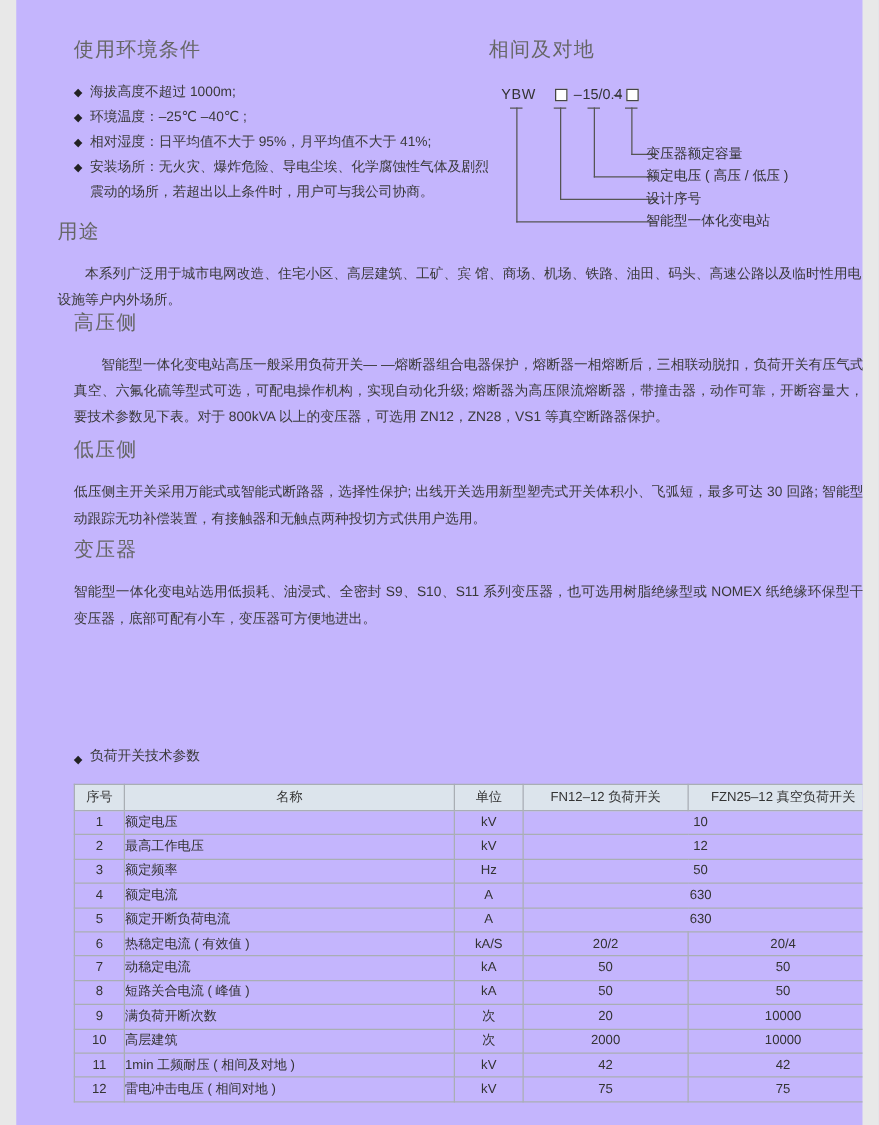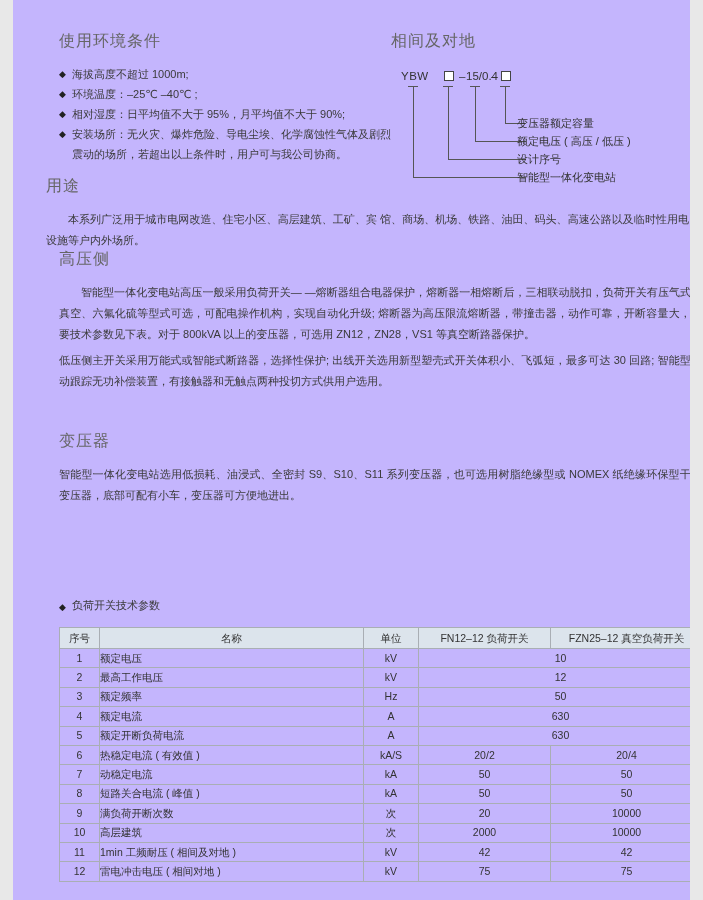--- a/index.html
+++ b/index.html
@@ -98,21 +98,21 @@
         <li>
           <span class="diamond">◆</span>
           <span>海拔高度不超过 1000m;</span>
         </li>
         <li>
           <span class="diamond">◆</span>
           <span>环境温度：–25℃ –40℃ ;</span>
         </li>
         <li>
           <span class="diamond">◆</span>
-          <span>相对湿度：日平均值不大于 95%，月平均值不大于 90%;</span>
+          <span>相对湿度：日平均值不大于 95%，月平均值不大于 41%;</span>
         </li>
         <li>
           <span class="diamond">◆</span>
           <span>安装场所：无火灾、爆炸危险、导电尘埃、化学腐蚀性气体及剧烈震动的场所，若超出以上条件时，用户可与我公司协商。</span>
         </li>
       </ul>
   </section>
 
   <section class="sec-model">
     <h2>相间及对地</h2>
@@ -145,20 +145,21 @@
     <h2>用途</h2>
     <p class="indent">本系列广泛用于城市电网改造、住宅小区、高层建筑、工矿、宾 馆、商场、机场、铁路、油田、码头、高速公路以及临时性用电设施等户内外场所。</p>
   </section>
 
   <section class="sec-hv">
     <h2>高压侧</h2>
     <p class="indent">智能型一体化变电站高压一般采用负荷开关— —熔断器组合电器保护，熔断器一相熔断后，三相联动脱扣，负荷开关有压气式、真空、六氟化硫等型式可选，可配电操作机构，实现自动化升级; 熔断器为高压限流熔断器，带撞击器，动作可靠，开断容量大，主要技术参数见下表。对于 800kVA 以上的变压器，可选用 ZN12，ZN28，VS1 等真空断路器保护。</p>
   </section>
 
   <section class="sec-lv">
+    <h2>低压侧</h2>
     <p>低压侧主开关采用万能式或智能式断路器，选择性保护; 出线开关选用新型塑壳式开关体积小、飞弧短，最多可达 30 回路; 智能型自动跟踪无功补偿装置，有接触器和无触点两种投切方式供用户选用。</p>
   </section>
 
   <section class="sec-tr">
     <h2>变压器</h2>
     <p>智能型一体化变电站选用低损耗、油浸式、全密封 S9、S10、S11 系列变压器，也可选用树脂绝缘型或 NOMEX 纸绝缘环保型干式变压器，底部可配有小车，变压器可方便地进出。</p>
   </section>
 
 
   <section class="sec-tech">

